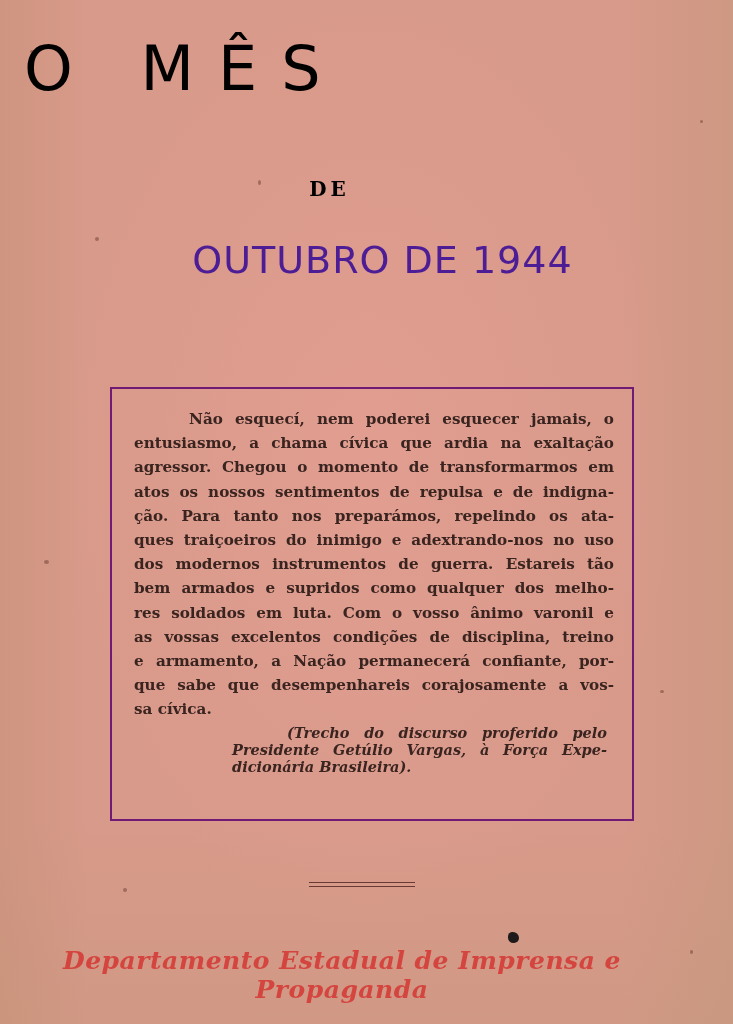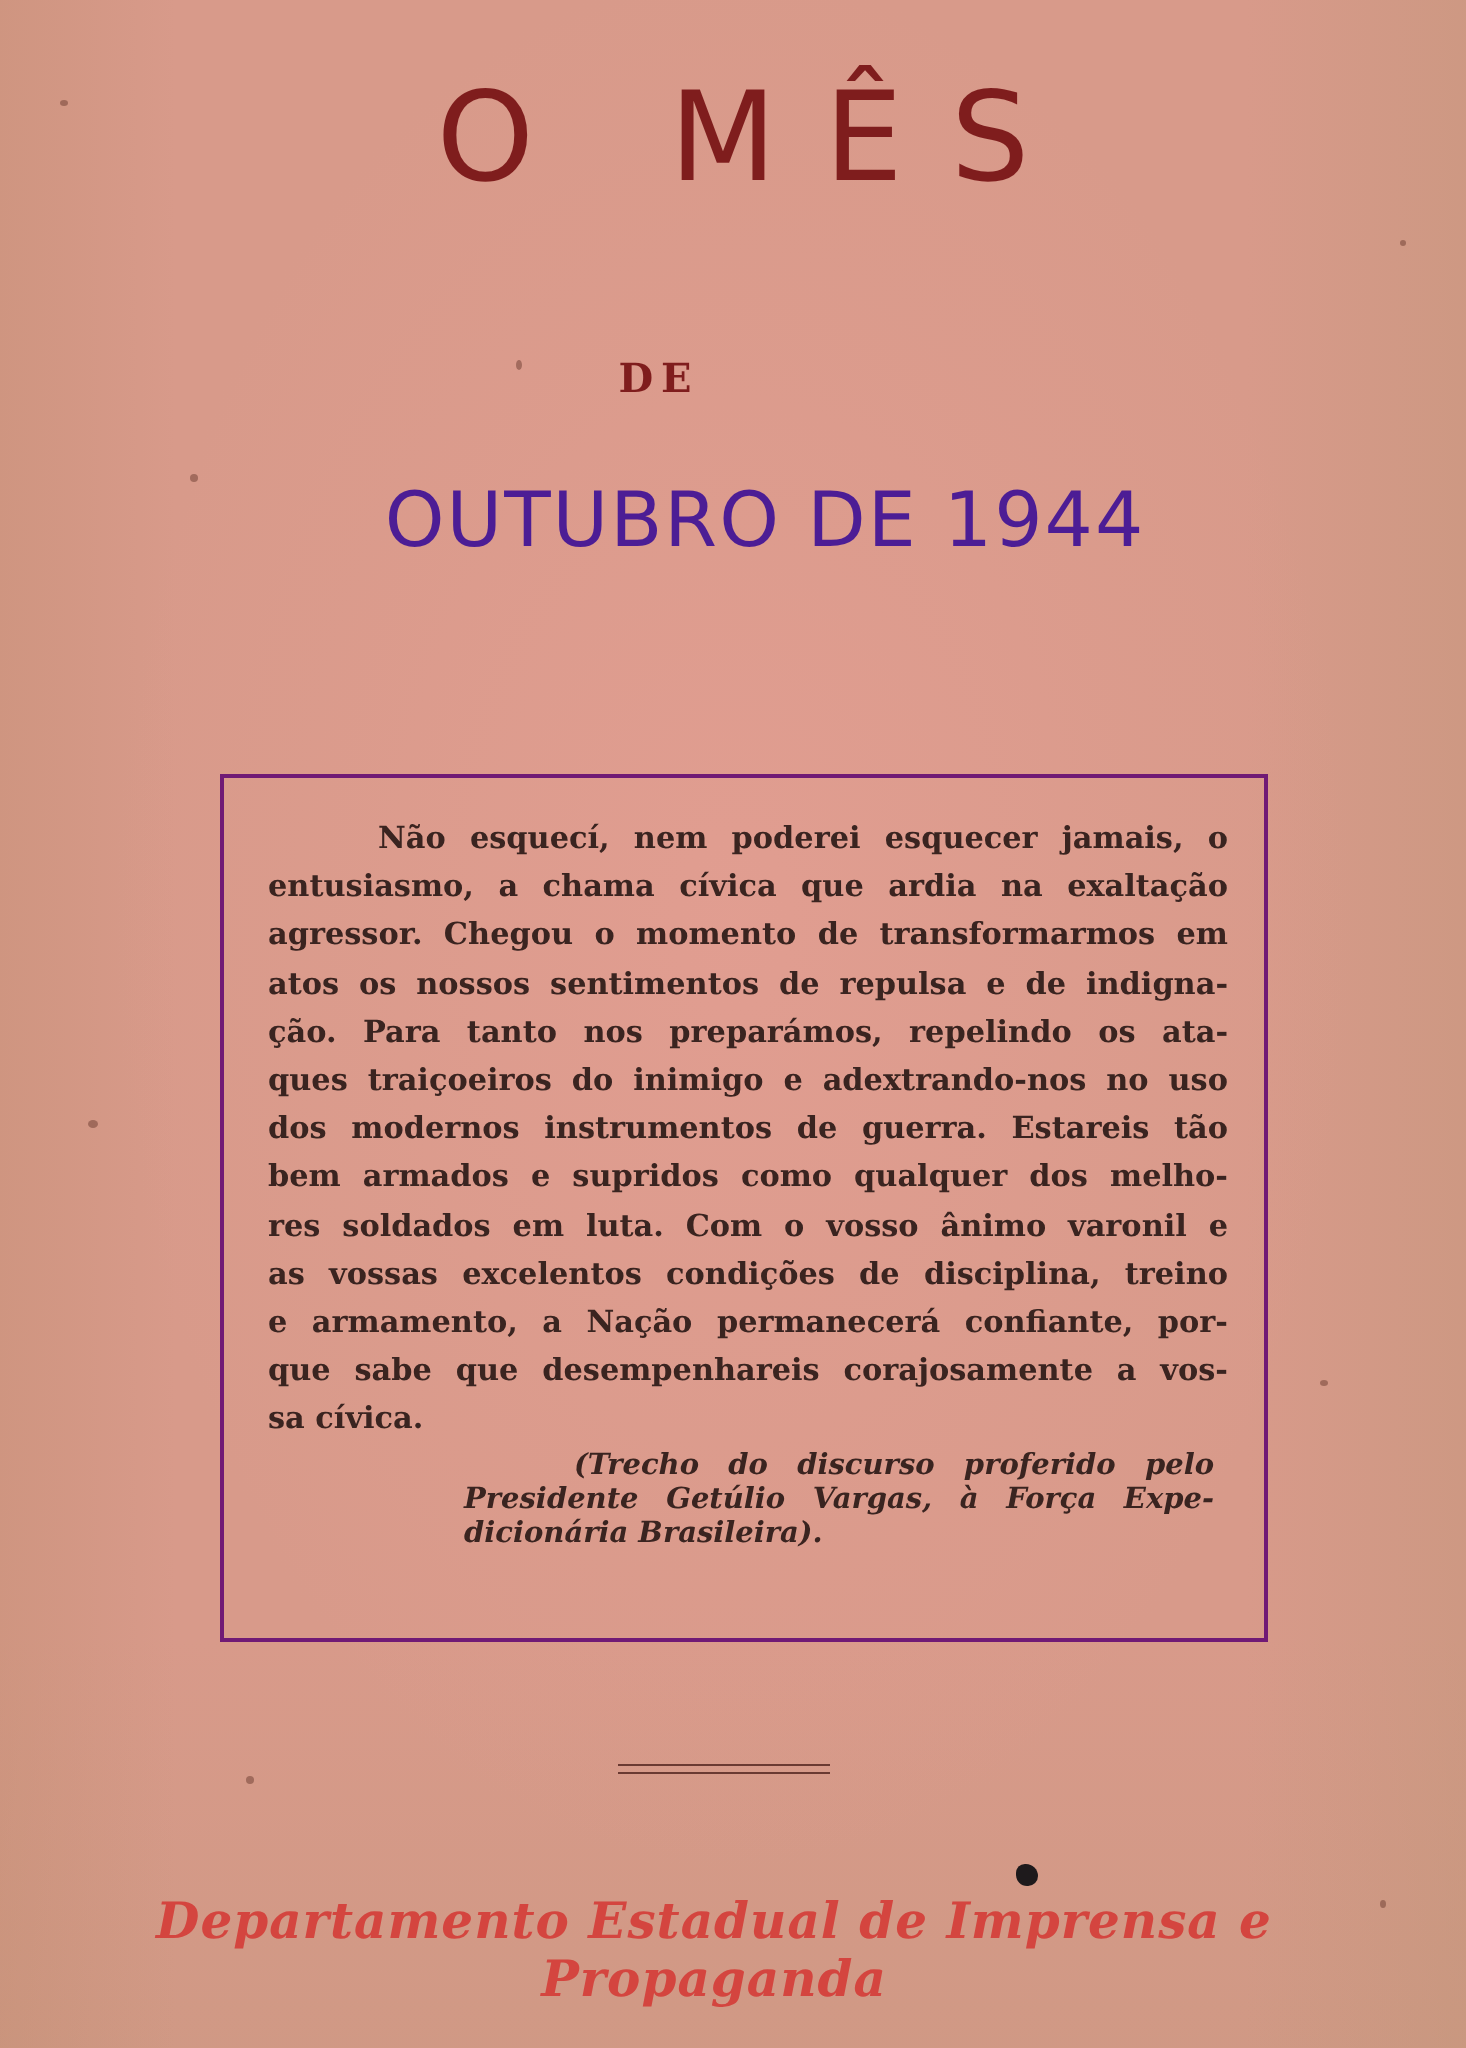--- a/index.html
+++ b/index.html
@@ -7,28 +7,28 @@
     width: 733px; height: 1024px; overflow: hidden; position: relative;
     background: #d89a8a;
     background-image:
       radial-gradient(ellipse at 50% 45%, rgba(232,160,150,0.55) 0%, rgba(216,154,138,0) 60%),
       linear-gradient(90deg, rgba(190,140,110,0.35) 0%, rgba(0,0,0,0) 12%, rgba(0,0,0,0) 85%, rgba(190,150,120,0.4) 100%),
       linear-gradient(180deg, rgba(0,0,0,0) 80%, rgba(190,150,120,0.3) 100%);
     font-family: "DejaVu Serif", serif;
   }
   .speck { position: absolute; border-radius: 50%; background: #6b3b30; opacity: 0.5; }
   .title {
-    position: absolute; left: 0; width: 733px; top: 38px; text-align: center;
+    position: absolute; left: 0; width: 733px; top: 38px; 
     font-family: "DejaVu Sans", sans-serif; font-size: 62px; font-weight: 400;
-    color: #7f1d1d; letter-spacing: 24px; line-height: 1; padding-left: 24px; box-sizing: border-box;
+    color: #000000; letter-spacing: 24px; line-height: 1; padding-left: 24px; box-sizing: border-box;
   }
   .de {
     position: absolute; left: 0; width: 639px; top: 177px; text-align: center;
     font-family: "DejaVu Serif", serif; font-size: 20px; font-weight: bold;
-    color: #7f1d1d; letter-spacing: 4px; padding-left: 20px; box-sizing: border-box;
+    color: #000000; letter-spacing: 4px; padding-left: 20px; box-sizing: border-box;
   }
   .subtitle {
     position: absolute; left: 0; width: 733px; top: 238px; text-align: center;
     font-family: "DejaVu Sans", sans-serif; font-size: 38px; font-weight: 400;
     color: #4c1d95; letter-spacing: 1px; padding-left: 32px; box-sizing: border-box;
   }
   .quote-box {
     position: absolute; left: 110px; top: 387px; width: 524px; height: 434px;
     border: 2px solid #701a75; box-sizing: border-box;
   }
@@ -49,21 +49,21 @@
   .attribution .line.first { padding-left: 55px; }
   .attribution .line.last { text-align-last: left; }
   .divider {
     position: absolute; left: 309px; top: 882px; width: 106px; height: 3px;
     border-top: 1.5px solid #6a3a32; border-bottom: 1.5px solid #6a3a32;
   }
   .footer {
     position: absolute; left: 0; width: 666px; top: 946px; text-align: center;
     font-family: "DejaVu Serif", serif; font-style: italic; font-weight: bold;
     font-size: 25px; color: #d4453f; letter-spacing: 0.5px;
-    padding-left: 18px; box-sizing: border-box; margin-left: 15px;
+    padding-left: 18px; box-sizing: border-box;
   }
   .ink-blot { position: absolute; left: 508px; top: 932px; width: 11px; height: 11px; background: #1e1a1c; border-radius: 40% 55% 45% 50%; }
 </style>
 </head>
 <body>
 
 <div class="speck" style="left:95px;top:237px;width:4px;height:4px;"></div>
 <div class="speck" style="left:258px;top:180px;width:3px;height:5px;"></div>
 <div class="speck" style="left:44px;top:560px;width:5px;height:4px;"></div>
 <div class="speck" style="left:123px;top:888px;width:4px;height:4px;"></div>

